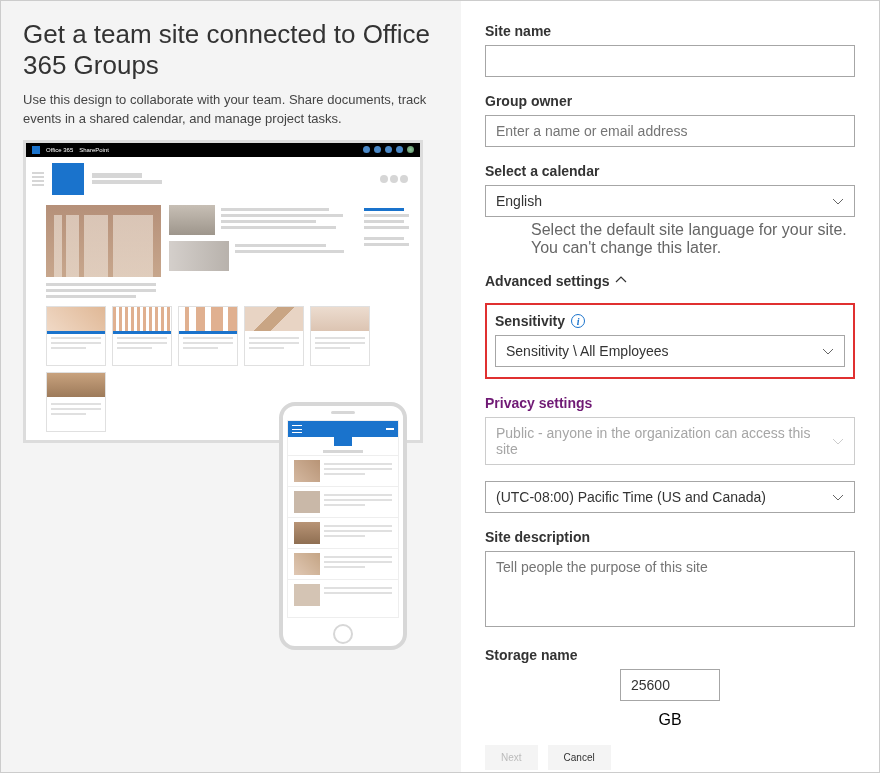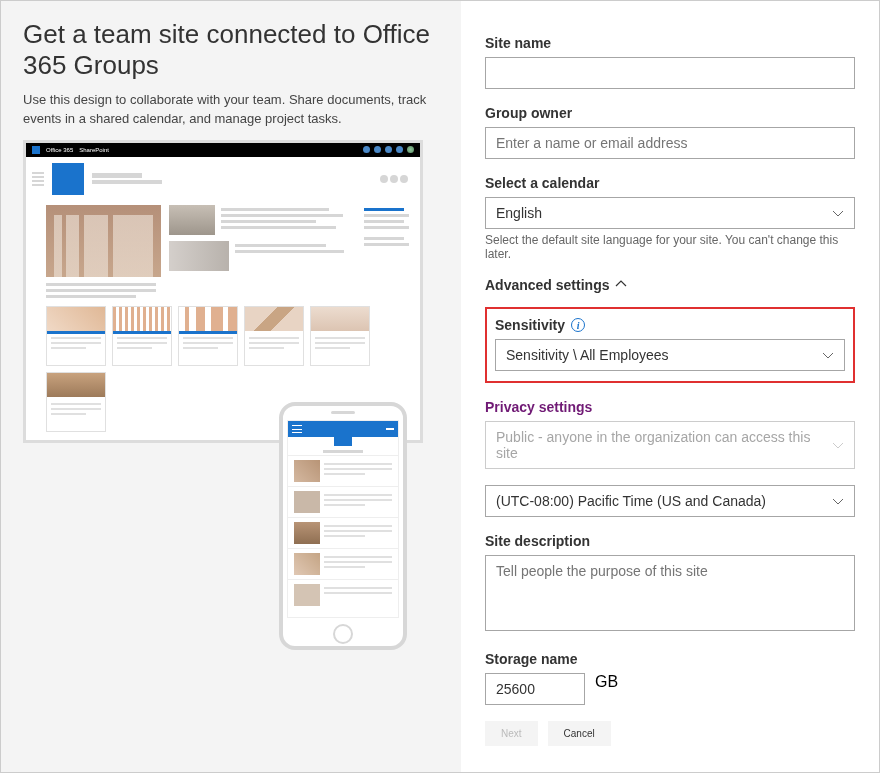--- a/index.html
+++ b/index.html
@@ -56,37 +56,37 @@
   .ph-hdr span{width:8px;height:2px;background:#fff;}
   .ph-hdr span:first-child{width:10px;height:8px;background:transparent;border-top:1px solid #fff;border-bottom:1px solid #fff;position:relative;}
   .ph-hdr span:first-child::after{content:"";position:absolute;top:3px;left:0;right:0;height:1px;background:#fff;}
   .ph-logo{width:18px;height:18px;background:#1a73cc;margin:-9px auto 4px;}
   .ph-item{display:flex;gap:4px;padding:4px 6px;border-top:1px solid #eee;}
   .ph-item .pimg{width:26px;height:22px;background:#d4b8a0;}
   .ph-item .pln{flex:1;}
   .ph-item .pln div{height:2px;background:#e0e0e0;margin:3px 0;}
   .ph-home{width:20px;height:20px;border:2px solid #d7d7d7;border-radius:50%;margin:6px auto;}
 
-  .right { flex:1; padding: 34px 24px 14px; background:#fff; overflow:auto;}
+  .right { flex:1; padding: 22px 24px 14px; background:#fff; overflow:auto;}
   .field { margin-bottom: 16px; }
   .lbl { font-size: 14px; color: #333; font-weight: 600; display:block; margin-bottom:6px;}
   .lbl.disabled { color:#701a75; }
   input[type=text], .sel, textarea { width:100%; border:1px solid #a6a6a6; padding:7px 10px; font-size:14px; color:#333; background:#fff;}
   .sel { display:flex; justify-content:space-between; align-items:center; cursor:pointer;}
   .sel.disabled { color:#a6a6a6; background:#fff; border-color:#ccc; cursor:default;}
   .chev { width:12px; height:12px; }
   .chev svg{width:12px;height:12px;}
-  .help { font-size:12px; color:#666; margin-top:4px;}
+  .help { font-size:16px; color:#666; margin-top:4px;margin-left:46px;}
   .adv { font-size:14px; font-weight:600; color:#333; display:flex; align-items:center; gap:6px; cursor:pointer; margin-bottom:14px;}
   .adv .caret{display:inline-block;}
   .sensitivity-box { border:2.5px solid #e03030; padding:8px 8px 10px; margin-bottom:16px;}
   .sensitivity-box .lbl{display:flex;align-items:center;gap:6px;}
   .info-ic{width:14px;height:14px;border:1px solid #1a73cc;border-radius:50%;color:#1a73cc;font-size:10px;display:inline-flex;align-items:center;justify-content:center;font-style:italic;font-family:serif;}
   textarea{height:76px;resize:none;}
-  .storage{display:flex;align-items:flex-start;gap:10px;}
+  .storage{display:flex;align-items:center;gap:10px;flex-direction:column;}
   .storage input{width:100px;}
   .btns{display:flex;gap:10px;margin-top:14px;}
   .btn{padding:7px 16px;font-size:10px;border:none;cursor:pointer;background:#f4f4f4;color:#333;}
   .btn.disabled{color:#bbb;cursor:default;}
 </style>
 </head>
 <body>
 
 <div class="wrap">
   <div class="left">

